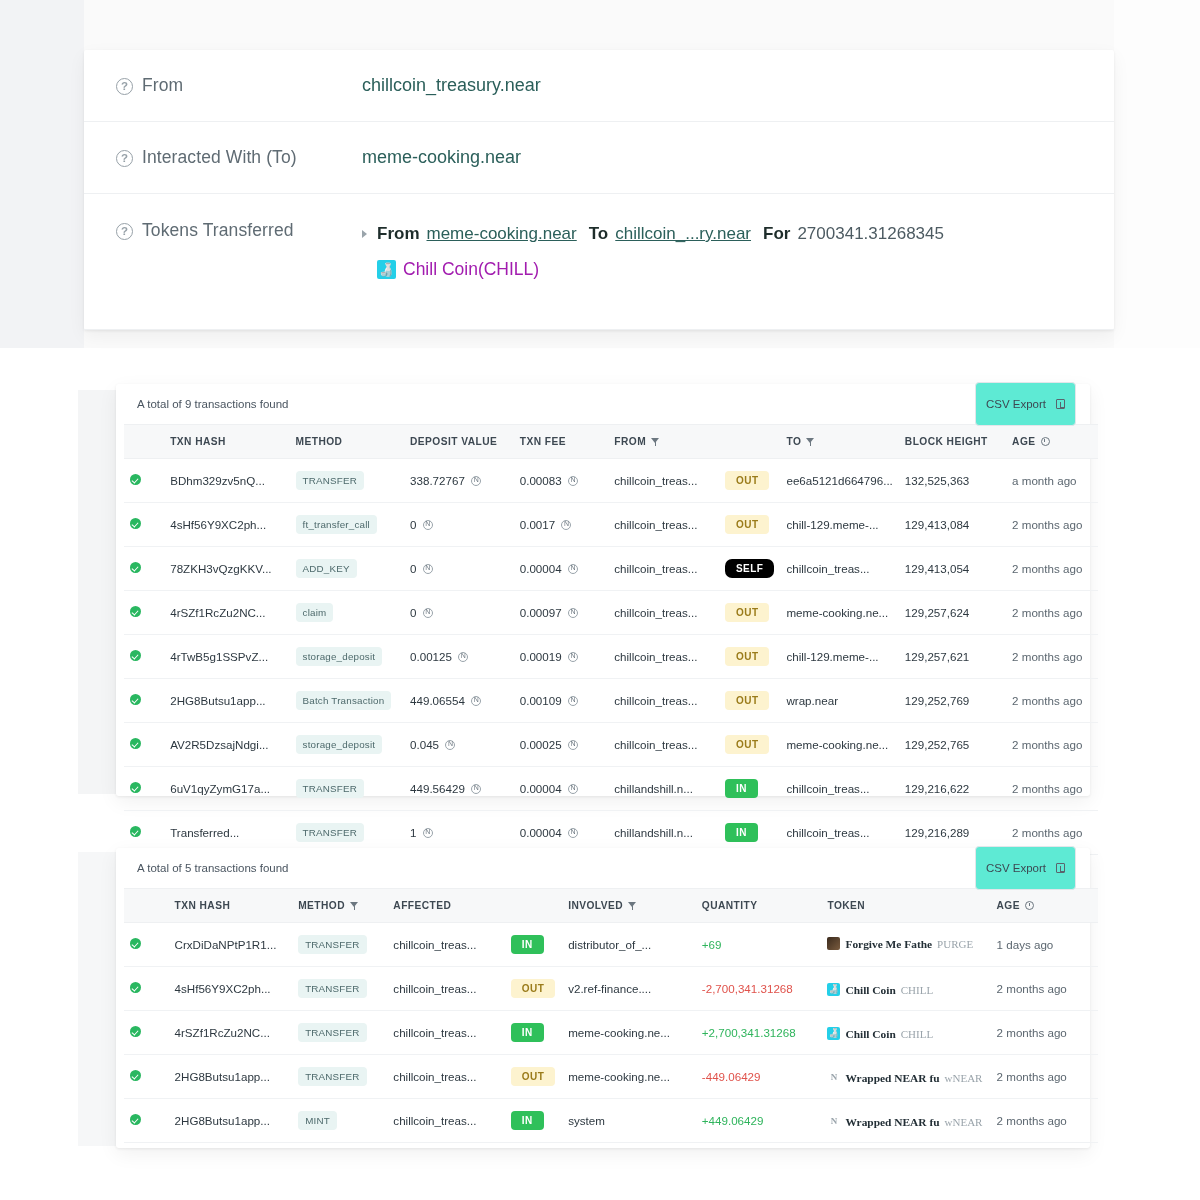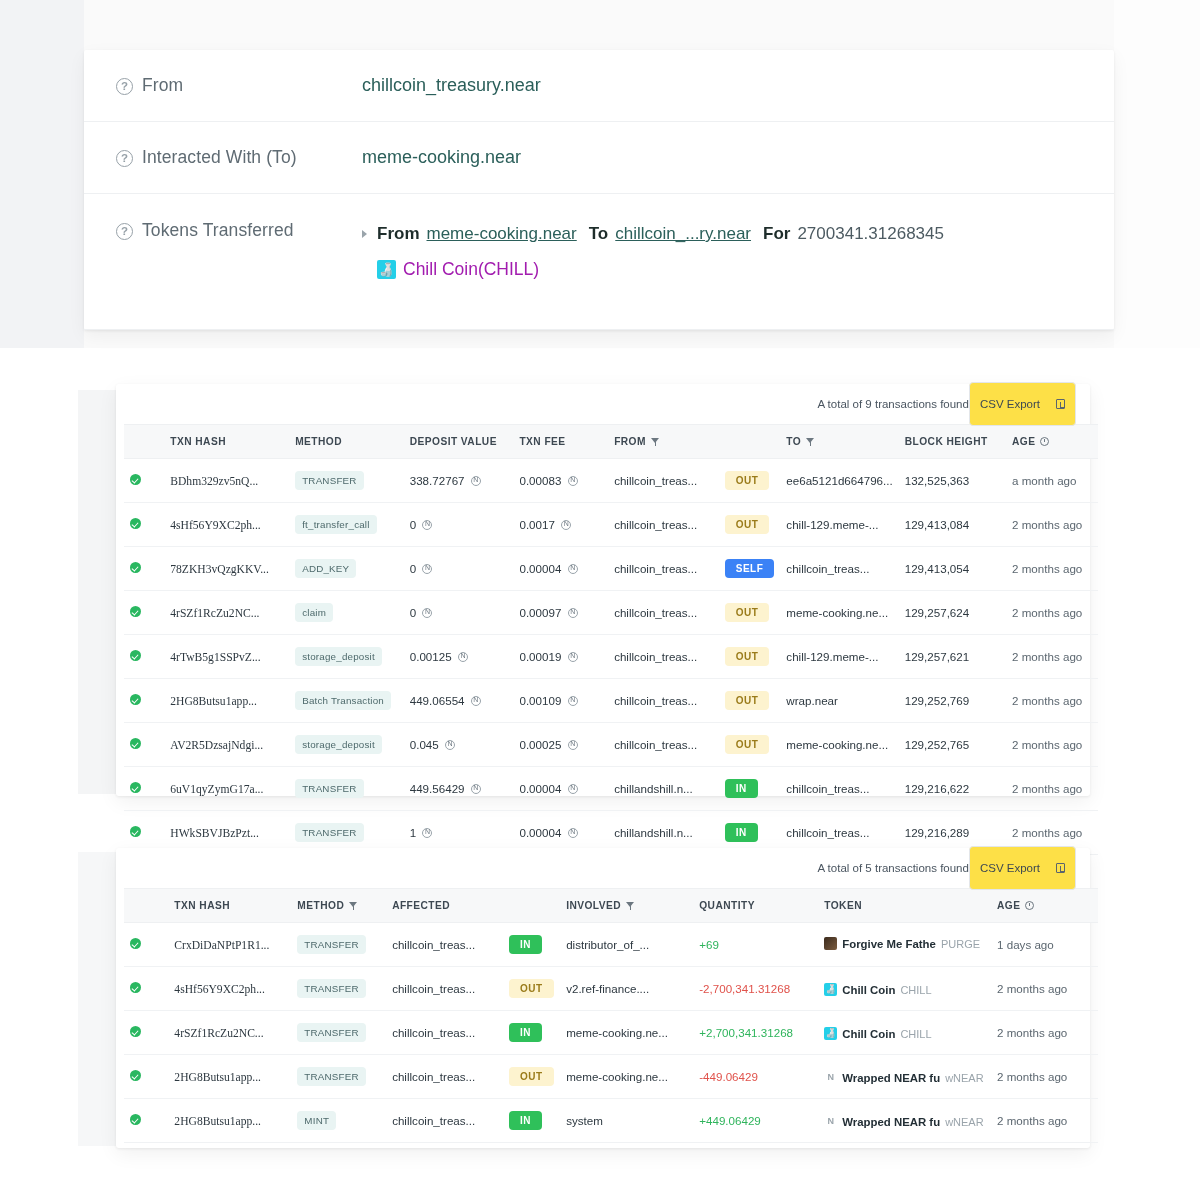--- a/index.html
+++ b/index.html
@@ -74,28 +74,28 @@
   
   .table-card {
     position: absolute; background: #ffffff;
     box-shadow: 0 1px 3px rgba(0,0,0,0.07), 0 6px 20px rgba(0,0,0,0.06);
     border-radius: 3px;
   }
   .tc1 { left: 116px; top: 384px; width: 974px; height: 412px; }
   .tc2 { left: 116px; top: 848px; width: 974px; height: 300px; }
 
   .tbar {
-    display: flex; align-items: center; justify-content: flex-end;
+    display: flex; align-items: center; justify-content: space-between;
     height: 40px; padding: 0 14px 0 13px; margin-left: 8px;
   }
   .tbar-text { font-size: 11.5px; color: #4a5560; }
   .csv-btn {
-    display: inline-flex; align-items: center; gap: 16px;
+    display: inline-flex; align-items: center; gap: 10px;
     border: 1px solid #e3e6ea; border-radius: 4px;
-    padding: 15px 10px; font-size: 11.5px; color: #3d4852; background: #fde047;
+    padding: 15px 10px; font-size: 11.5px; color: #3d4852; background: #5eead4;
     cursor: pointer;
   }
   .csv-ico {
     display:inline-block; width: 9px; height: 10px;
     border: 1.2px solid #5a646d; border-radius: 1px; position: relative;
   }
   .csv-ico::after {
     content:""; position:absolute; left: 2.6px; top: 2px;
     width: 3px; height: 5px; border-left: 1.2px solid #5a646d; border-bottom: 1.2px solid #5a646d;
   }
@@ -136,45 +136,45 @@
 
   .ok-dot {
     display:inline-block; width: 11px; height: 11px; border-radius: 50%;
     background: #29b760; position: relative;
   }
   .ok-dot::after {
     content:""; position:absolute; left:3px; top:2.7px; width:3px; height:5px;
     border-right: 1.5px solid #fff; border-bottom: 1.5px solid #fff;
     transform: rotate(42deg);
   }
-  .hash { color: #2d3840; font-family: Liberation Serif, serif; }
+  .hash { color: #2d3840; }
   .method-pill {
     display:inline-block; background: #e9f4f3; color: #4e6a6c;
     font-size: 9.8px; padding: 4px 7px; border-radius: 4px; letter-spacing:.2px;
   }
   .near-sym {
     display:inline-block; width: 10px; height: 10px; border:1px solid #9aa4ab; border-radius:50%;
     position: relative; vertical-align: -1px; margin-left: 3px;
   }
   .near-sym::after {
     content:"N"; position:absolute; left:1.6px; top:-1.4px; font-size:7px; color:#6c7780;
   }
   .badge {
     display:inline-block; font-size: 10px; font-weight: 700; letter-spacing:.5px;
     padding: 4px 11px; border-radius: 4px; min-width: 30px; text-align:center;
   }
   .badge.out { background: #fdf3cf; color: #9a7b1a; }
   .badge.in  { background: #2fc05a; color: #ffffff; }
-  .badge.self{ background: #3b82f6; color: #ffffff; }
+  .badge.self{ background: #000000; color: #ffffff; border-radius: 7px; }
   .age { color: #5c6770; }
   .bh { color: #2d3840; }
 
   .qty-pos { color: #2fb45c; }
   .qty-neg { color: #e0524b; }
-  .token-cell { display:inline-flex; align-items:center; gap: 5px; }
+  .token-cell { display:inline-flex; align-items:center; gap: 5px; font-family: Liberation Serif, serif; }
   .tok-ico { width: 13px; height: 13px; border-radius: 2px; flex:0 0 13px;
              display:inline-flex; align-items:center; justify-content:center; font-size:9px; line-height:1; overflow:hidden;}
   .tok-ico.purge { background: linear-gradient(135deg,#3a2a1d,#7b5c3f); }
   .tok-ico.chill { background: #24cfe8; }
   .tok-ico.wnear { background: transparent; color:#9aa4ab; font-size: 9px; font-weight:600; }
   .tok-full { color: #232f36; font-weight: 700; font-size: 11.4px; }
   .tok-sym { color: #9aa4ab; font-size: 11px; }
 
   .pager { display:flex; justify-content:flex-end; gap: 8px; padding: 13px 14px 14px 0; }
   .pg-btn {
@@ -401,21 +401,21 @@
             <td>449.56429 <span class="near-sym"></span></td>
             <td>0.00004 <span class="near-sym"></span></td>
             <td>chillandshill.n...</td>
             <td><span class="badge in">IN</span></td>
             <td>chillcoin_treas...</td>
             <td><span class="bh">129,216,622</span></td>
             <td><span class="age">2 months ago</span></td>
           </tr>
           <tr>
             <td><span class="ok-dot"></span></td>
-            <td><span class="hash">HWkSBVJBzPzt...</span></td>
+            <td><span class="hash">Transferred...</span></td>
             <td><span class="method-pill">TRANSFER</span></td>
             <td>1 <span class="near-sym"></span></td>
             <td>0.00004 <span class="near-sym"></span></td>
             <td>chillandshill.n...</td>
             <td><span class="badge in">IN</span></td>
             <td>chillcoin_treas...</td>
             <td><span class="bh">129,216,289</span></td>
             <td><span class="age">2 months ago</span></td>
           </tr>
         </tbody>

